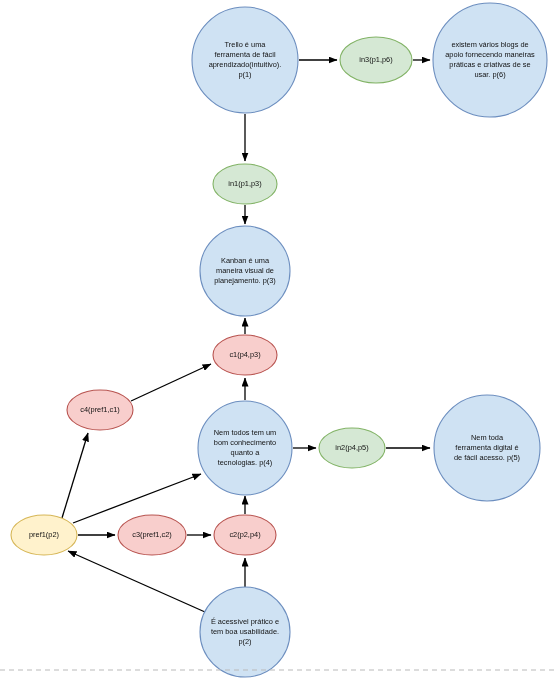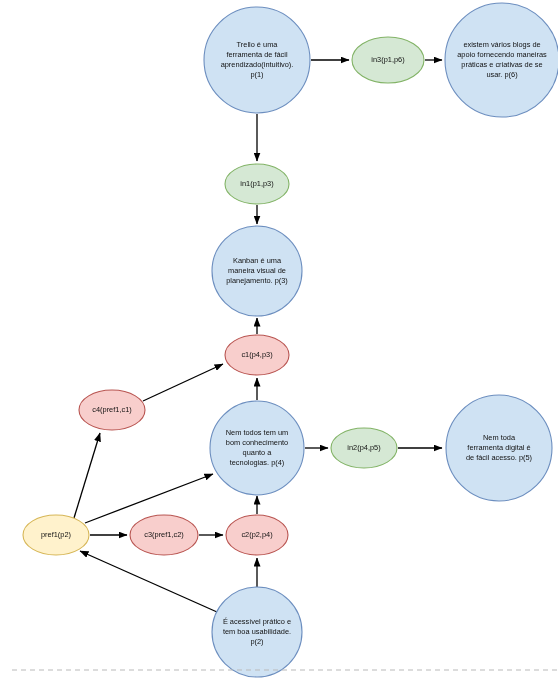--- a/index.html
+++ b/index.html
@@ -10,21 +10,20 @@
   body {
     width: 558px;
     height: 684px;
     font-family: "Liberation Sans", sans-serif;
     overflow: hidden;
   }
   #diagram-root {
     position: relative;
     width: 518px;
     height: 684px;
-    margin-left: 12px;
   }
   svg#graph {
     display: block;
     width: 558px;
     height: 684px;
   }
   .node-shape {
     stroke-width: 1.1px;
   }
   .node-label {

